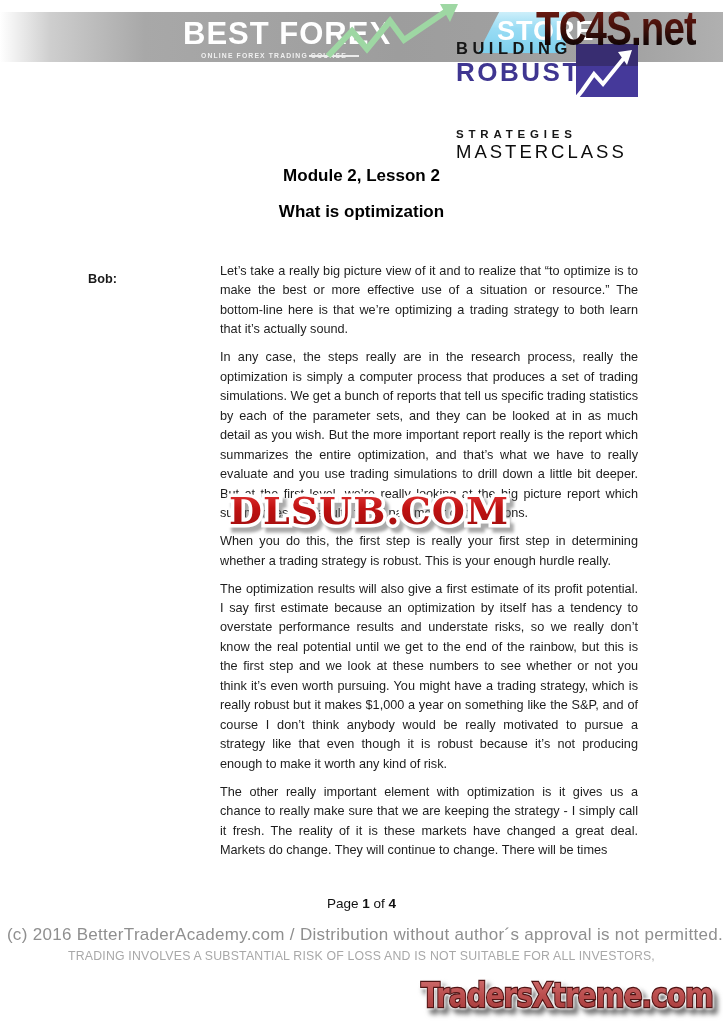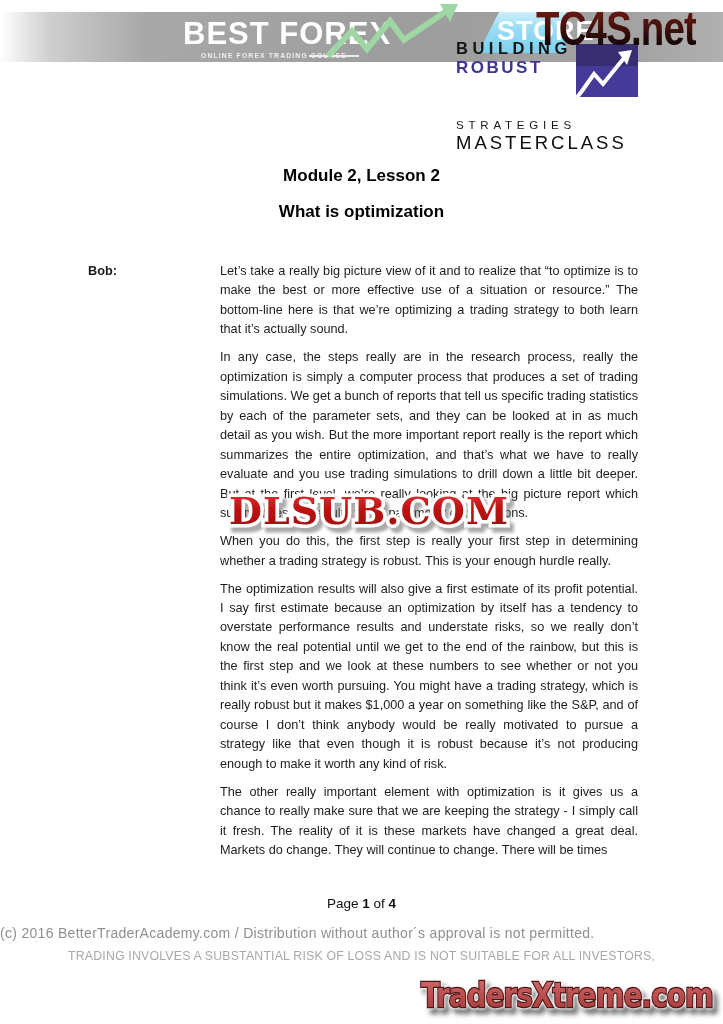--- a/index.html
+++ b/index.html
@@ -21,50 +21,50 @@
   .store-text{position:absolute;left:497px;top:16px;z-index:3;font-size:27px;font-weight:bold;
     color:#ffffff;letter-spacing:1px;}
   .tc4s{position:absolute;left:536px;top:1px;z-index:6;font-size:48px;font-weight:900;
     letter-spacing:-1px;white-space:nowrap;transform:scaleX(0.8);transform-origin:left top;
     background:linear-gradient(180deg,#76201466 0%,#6b1a12 18%,#40100a 50%,#0a0303 85%,#000 100%);
     -webkit-background-clip:text;background-clip:text;color:transparent;}
 
   
   .mclogo{position:absolute;left:456px;top:40px;z-index:5;line-height:1;}
   .mc-building{font-size:16.5px;font-weight:600;letter-spacing:4.5px;color:#161616;margin-bottom:2px;}
-  .mc-robust{font-size:17px;font-weight:700;letter-spacing:2.5px;color:#3f3691;margin-bottom:20px;}
-  .mc-strategies{font-size:11.5px;font-weight:400;letter-spacing:4.8px;color:#161616;margin-bottom:3px;margin-top:44px;}
+  .mc-robust{font-size:26px;font-weight:700;letter-spacing:2.5px;color:#3f3691;margin-bottom:20px;}
+  .mc-strategies{font-size:11.5px;font-weight:700;letter-spacing:4.8px;color:#161616;margin-bottom:3px;margin-top:44px;}
   .mc-masterclass{font-size:18.5px;font-weight:400;letter-spacing:3px;color:#0c0c0c;}
   .mc-square{position:absolute;left:576px;top:44px;z-index:5;}
 
   
   .title-line{position:absolute;left:0;width:723px;text-align:center;font-size:17px;
     font-weight:700;color:#000;}
   .title-1{top:166px;}
   .title-2{top:202px;}
 
   
-  .speaker{position:absolute;left:88px;top:264px;font-size:12.7px;font-weight:700;color:#1a1a1a;}
+  .speaker{position:absolute;left:88px;top:272px;font-size:12.7px;font-weight:700;color:#1a1a1a;}
   .paras{position:absolute;left:220px;top:262px;width:418px;text-align:justify;
     font-size:12.7px;line-height:19.45px;color:#1d1d1d;}
   .paras p{margin:0 0 8.6px 0;}
 
   
   .dlsub{position:absolute;left:212px;top:484px;z-index:8;
     filter:drop-shadow(4px 5px 1.5px rgba(100,100,100,0.55));}
   .txtreme{position:absolute;left:416px;top:971px;z-index:8;
     filter:drop-shadow(0 0 1.5px #ffffff) drop-shadow(0 0 1px #ffffff)
            drop-shadow(4px 5px 2px rgba(90,90,90,0.8));}
 
   
   .page-num{position:absolute;left:0;top:896px;width:723px;text-align:center;
     font-size:13.5px;color:#101010;}
   .page-num b{font-weight:700;}
-  .copyright{position:absolute;left:0;top:925px;width:723px;text-align:left;
-    font-size:14px;color:#8f8f8f;letter-spacing:0.3px;}
+  .copyright{position:absolute;left:0;top:925px;width:723px;text-align:right;
+    font-size:17px;color:#8f8f8f;letter-spacing:0.3px;}
   .disclaimer{position:absolute;left:0;top:948px;width:723px;text-align:center;
     font-size:12.3px;color:#a8a8a8;line-height:16.5px;letter-spacing:0.2px;}
 </style>
 </head>
 <body>
 
 <div class="page">
 
   <div class="banner"></div>
 

